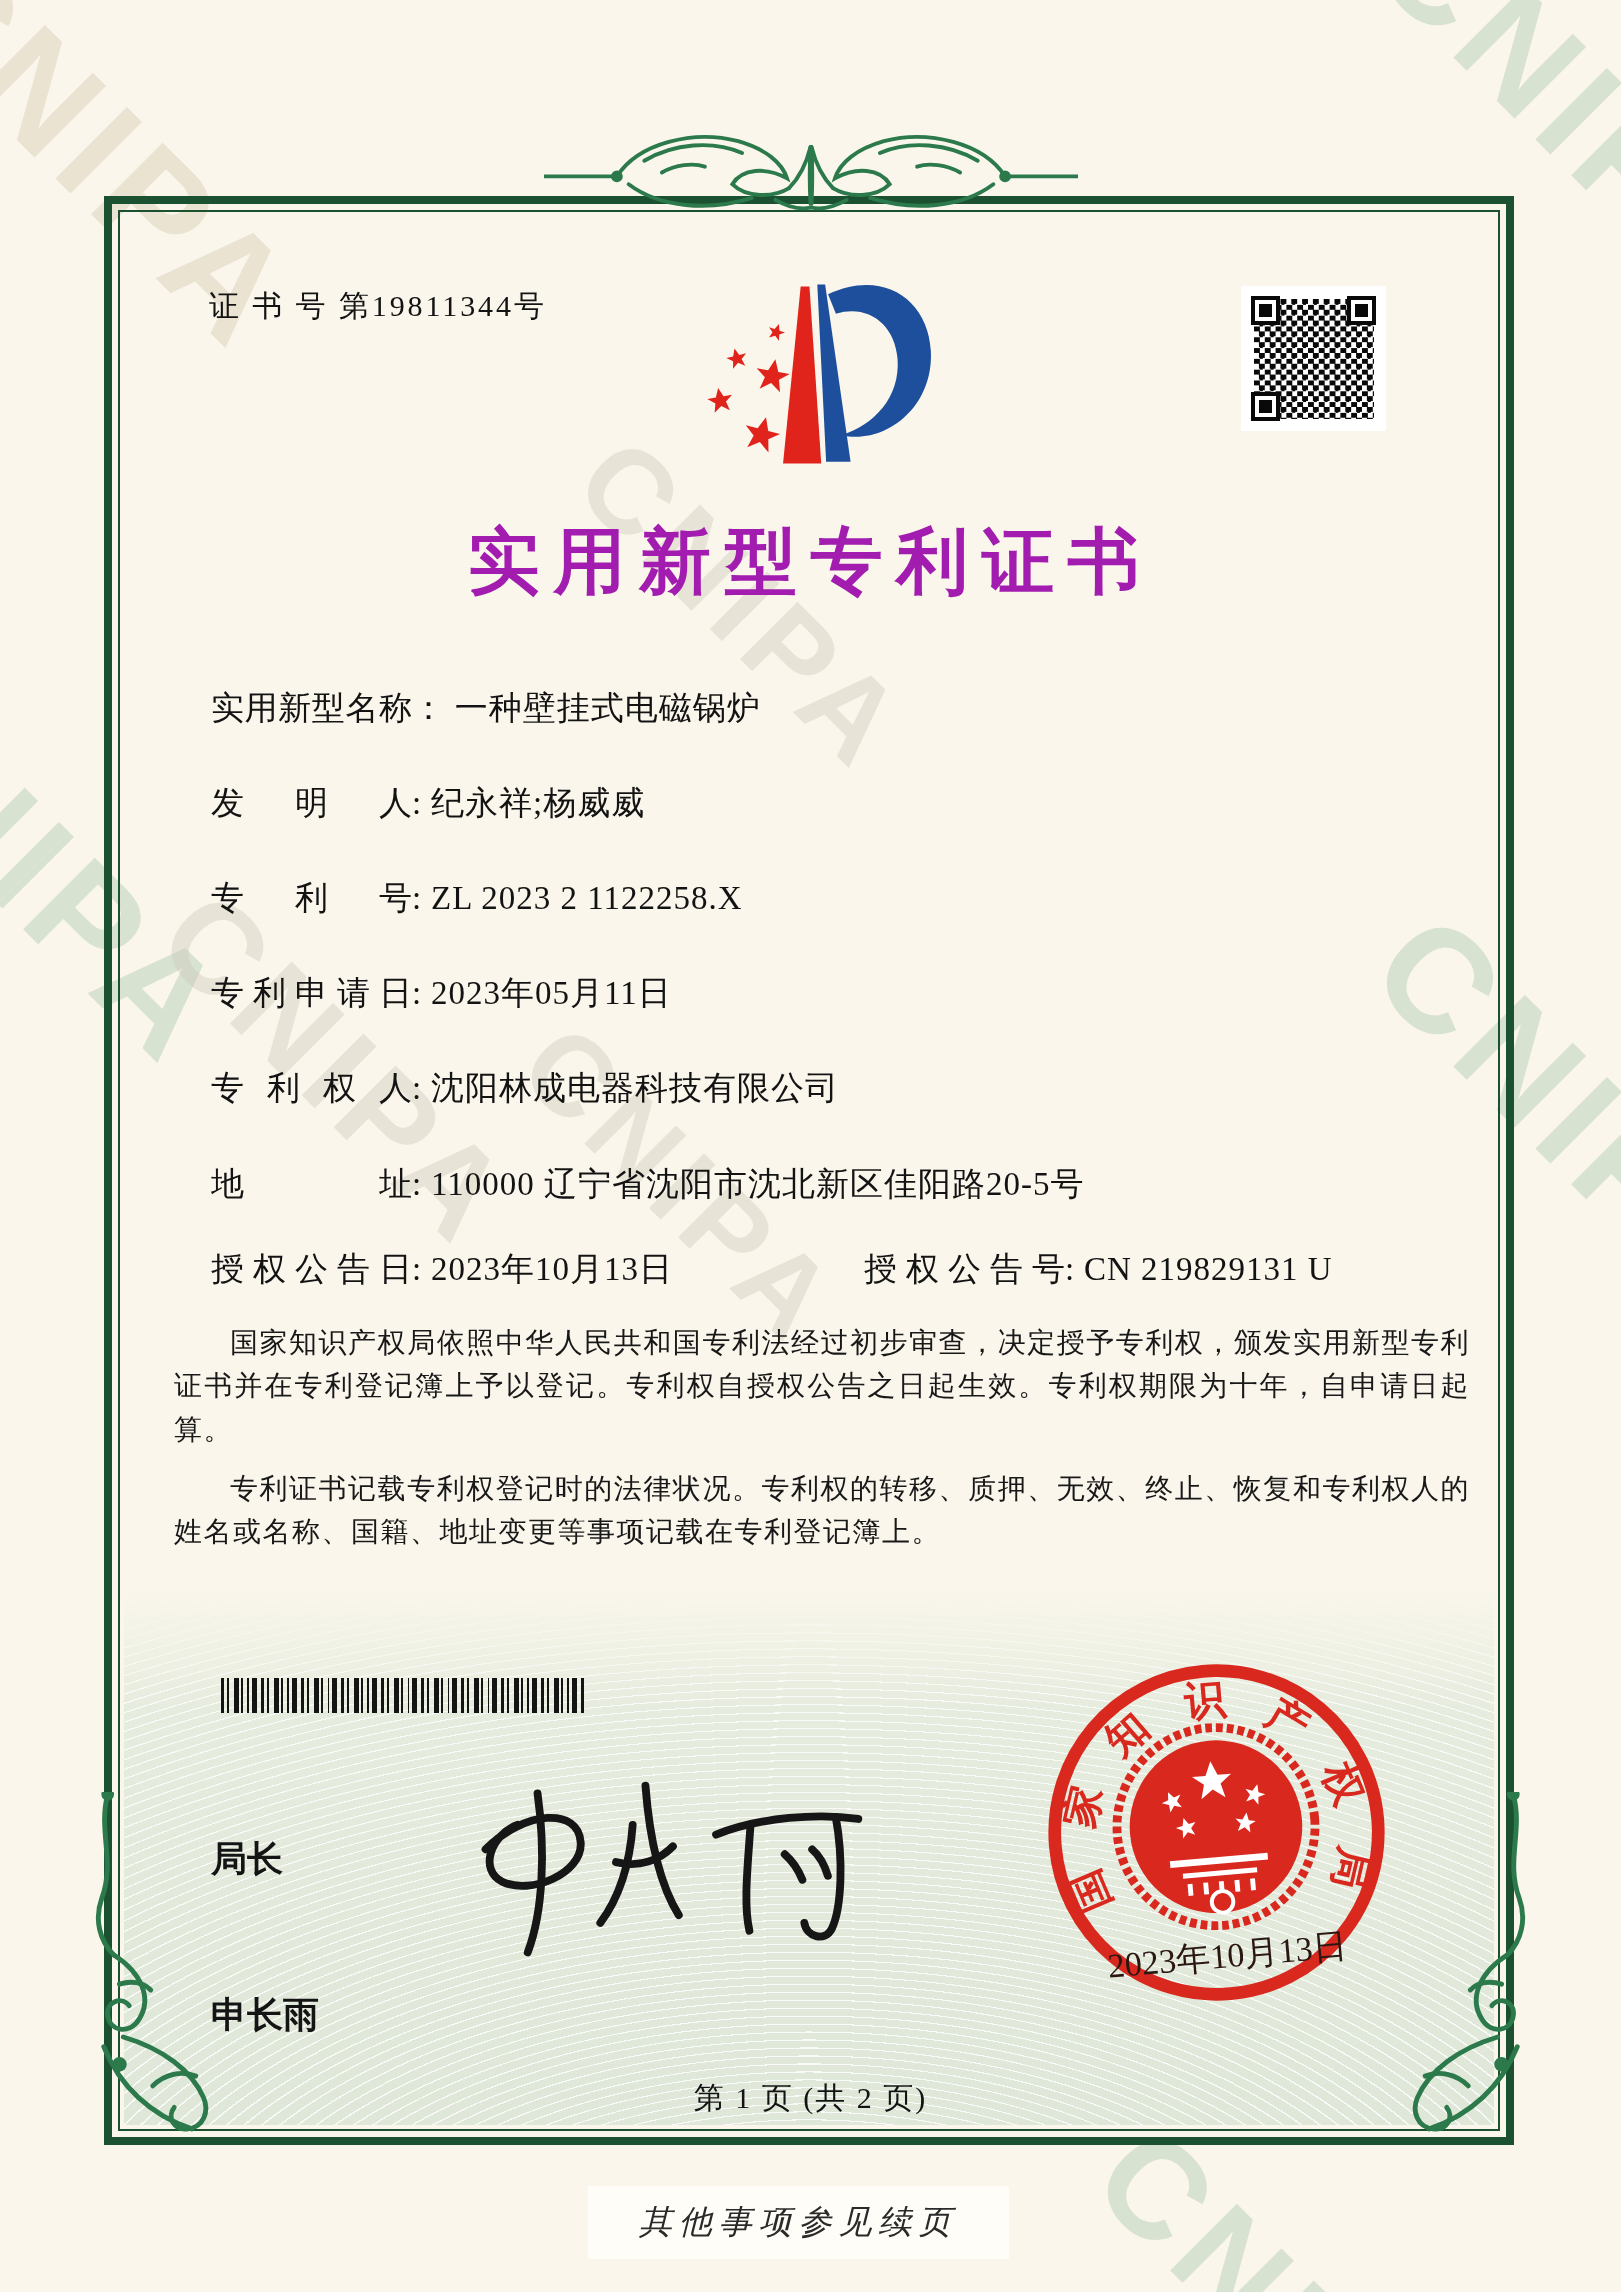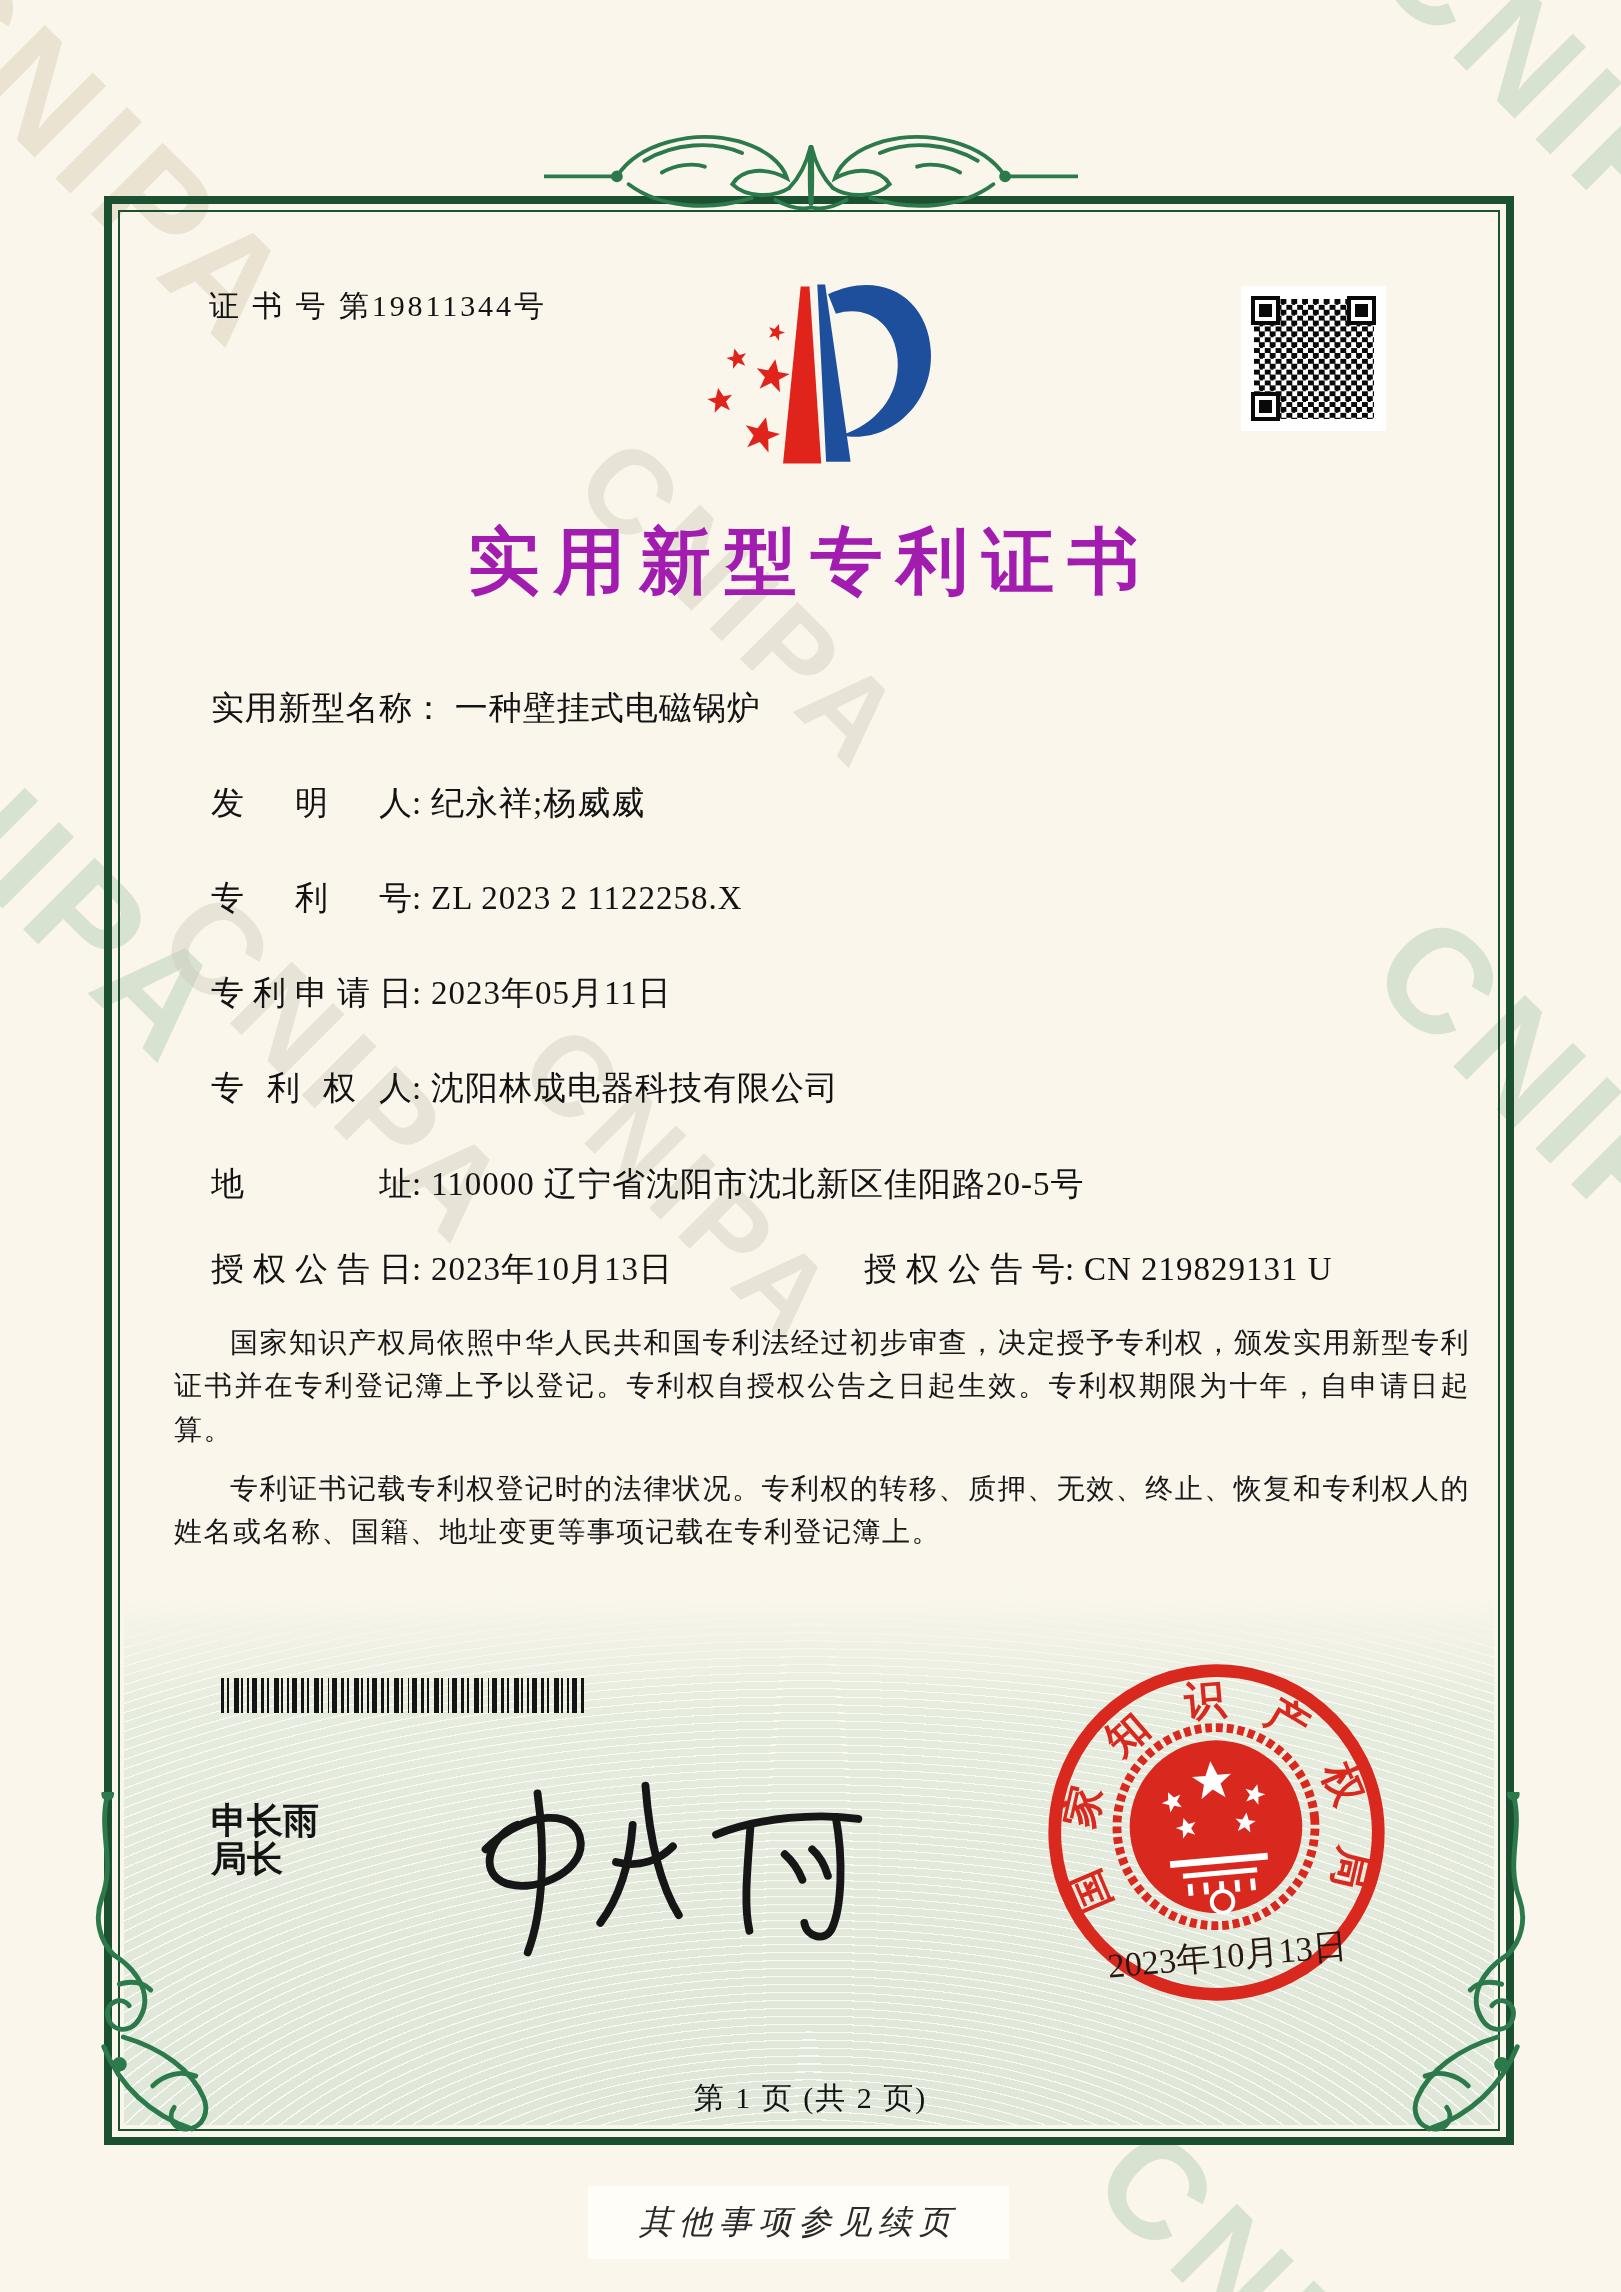--- a/index.html
+++ b/index.html
@@ -74,21 +74,21 @@
       #141414 5.9px 7.8px, transparent 7.8px 12.7px,
       #141414 12.7px 17.6px, transparent 17.6px 19.6px,
       #141414 19.6px 21.6px, transparent 21.6px 26.5px,
       #141414 26.5px 28px, transparent 28px 31px,
       #141414 31px 36px, transparent 36px 40px);
   }
   .signer-title,.signer-name{
     position:absolute;left:211px;font-family:"Liberation Sans","DejaVu Sans",sans-serif;
     font-weight:700;font-size:36px;color:#141414;
   }
-  .signer-title{top:1835px;} .signer-name{top:1797px;}
+  .signer-title{top:1835px;} .signer-name{top:1991px;}
   .signature{position:absolute;left:412px;top:1756px;width:461px;height:221px;}
   .seal{position:absolute;left:1042px;top:1658px;width:349px;height:349px;transform:rotate(-5deg);}
   .page-num{position:absolute;left:0;right:0;top:2078px;text-align:center;font-size:30px;letter-spacing:2px;}
   .note-box{
     position:absolute;left:588px;top:2186px;width:421px;height:73px;background:#fffdf8;
     display:flex;align-items:center;justify-content:center;font-style:italic;
   }
   .note-box span{font-size:33px;letter-spacing:6.9px;color:#2a2a2a;}
 </style>
 </head>

